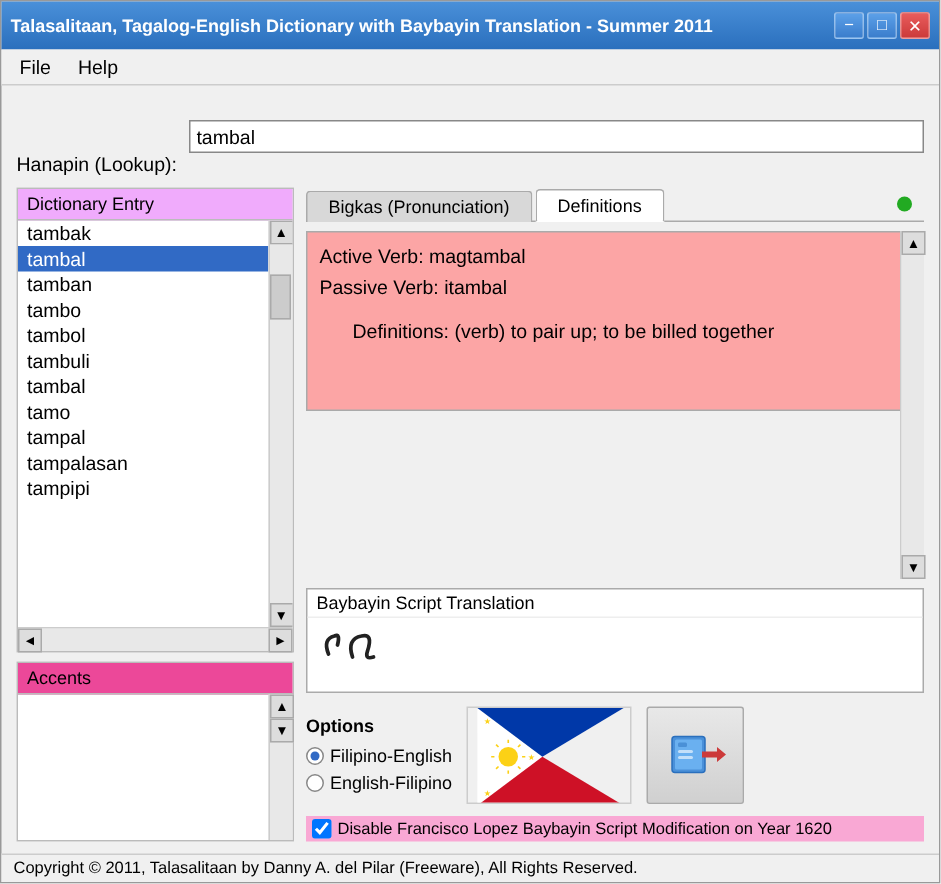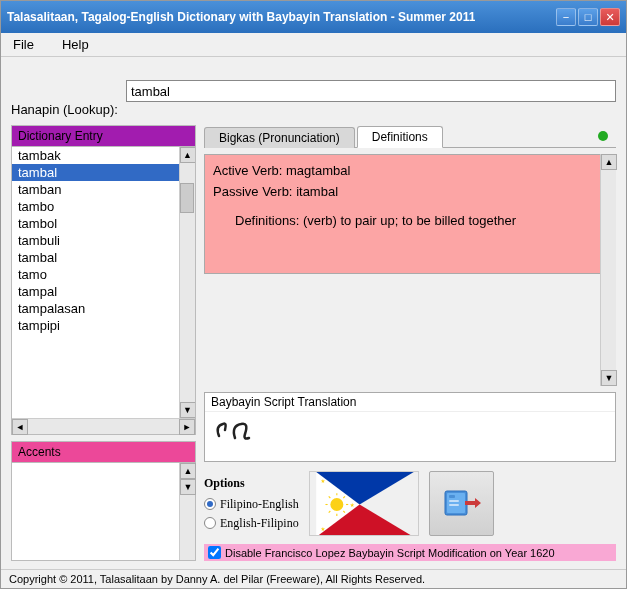--- a/index.html
+++ b/index.html
@@ -60,21 +60,21 @@
       border-radius: 2px;
     }
     .title-btn.close { background: linear-gradient(to bottom, #e85c5c, #cc3a3a); }
 
     
     .menu-bar {
       background: #f0f0f0;
       border-bottom: 1px solid #ccc;
       padding: 2px 4px;
       display: flex;
-      gap: 12px;
+      gap: 2px;
       flex-shrink: 0;
     }
     .menu-item {
       padding: 2px 8px;
       cursor: pointer;
       font-size: 13px;
     }
 
     
     .content {
@@ -123,21 +123,21 @@
 
     .dict-group {
       border: 1px solid #bbb;
       background: white;
       flex: 1;
       display: flex;
       flex-direction: column;
     }
 
     .dict-header {
-      background: #a21caf;
+      background: #f0abfc;
       border-bottom: 1px solid #bbb;
       padding: 3px 6px;
       font-size: 12px;
       font-weight: normal;
     }
 
     .dict-list-container {
       display: flex;
       flex: 1;
       overflow: hidden;
@@ -314,21 +314,20 @@
       padding: 4px 8px;
       font-size: 22px;
     }
 
     
     .options-section {
       display: flex;
       align-items: center;
       gap: 10px;
       height: 70px;
-      font-family: Liberation Serif, serif;
     }
     .options-box {
       display: flex;
       flex-direction: column;
       gap: 4px;
     }
     .options-title {
       font-size: 12px;
       font-weight: bold;
       margin-bottom: 2px;

